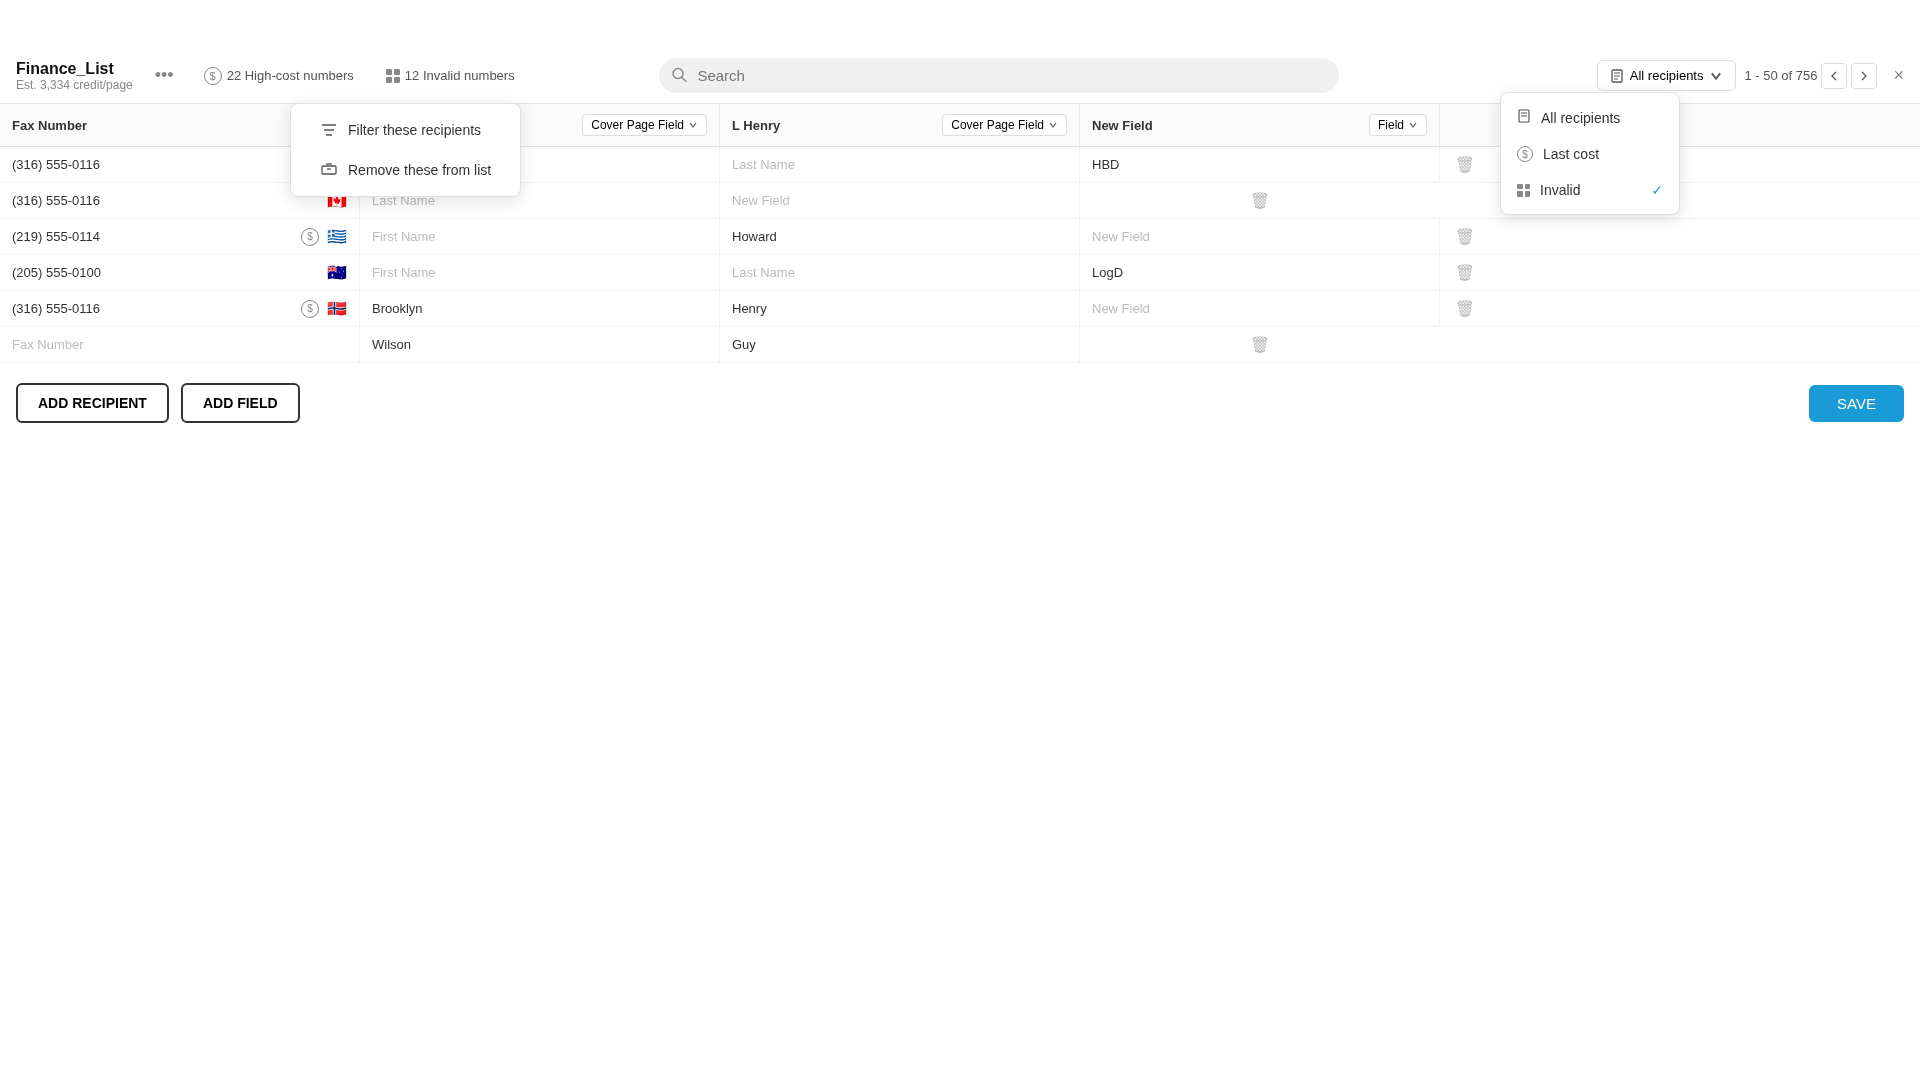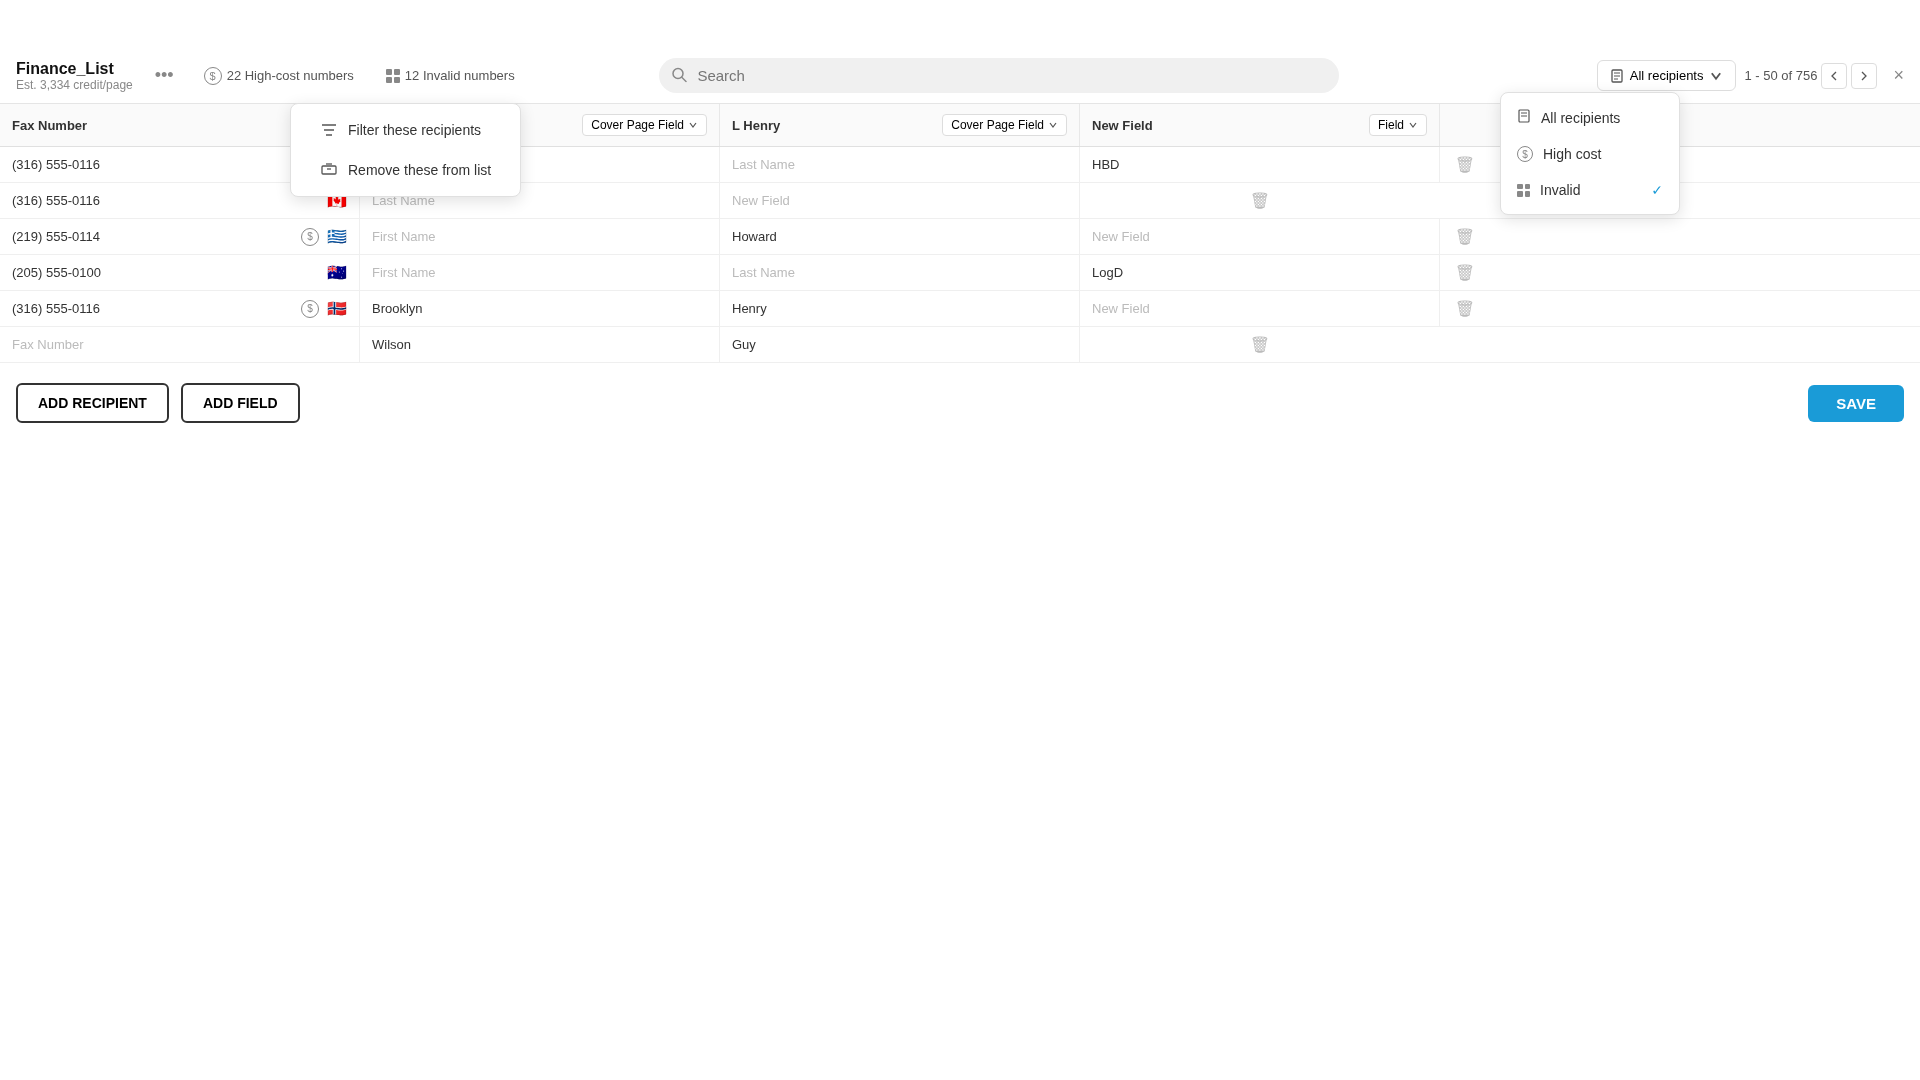--- a/index.html
+++ b/index.html
@@ -48,21 +48,21 @@
 
     .delete-btn { background: none; border: none; cursor: pointer; color: #bbb; font-size: 16px; }
 
     
     .fax-input { border: none; background: transparent; font-size: 13px; color: #bbb; outline: none; width: 100%; }
     .fax-input::placeholder { color: #bbb; }
 
     
     .bottom-bar { display: flex; align-items: center; gap: 12px; padding: 20px 16px; }
     .add-btn { padding: 10px 20px; border: 2px solid #333; background: #fff; font-size: 14px; font-weight: 600; border-radius: 6px; cursor: pointer; }
-    .save-btn { margin-left: auto; padding: 10px 28px; background: #1a9bd7; color: #fff; border: none; font-size: 15px; font-weight: 700; border-radius: 6px; cursor: pointer; }
+    .save-btn { margin-left: auto; padding: 10px 28px; background: #1a9bd7; color: #fff; border: none; font-size: 15px; font-weight: 400; border-radius: 6px; cursor: pointer; }
 
     
     .context-menu { position: absolute; top: 55px; left: 290px; background: #fff; border: 1px solid #e0e0e0; border-radius: 8px; box-shadow: 0 4px 16px rgba(0,0,0,0.12); z-index: 100; min-width: 220px; padding: 6px 0; }
     .context-menu-item { display: flex; align-items: center; gap: 10px; padding: 11px 29px; cursor: pointer; font-size: 14px; color: #333; }
     .menu-icon { width: 18px; height: 18px; display: flex; align-items: center; justify-content: center; }
 
     
     .filter-dropdown { position: absolute; top: 44px; right: 240px; background: #fff; border: 1px solid #e0e0e0; border-radius: 8px; box-shadow: 0 4px 16px rgba(0,0,0,0.12); z-index: 100; min-width: 180px; padding: 6px 0; }
     .filter-dropdown-item { display: flex; align-items: center; gap: 10px; padding: 10px 16px; cursor: pointer; font-size: 14px; color: #333; }
     .check-icon { color: #1a9bd7; margin-left: auto; }
@@ -167,21 +167,21 @@
         <svg width="14" height="14" viewBox="0 0 14 14" fill="none">
           <rect x="2" y="1" width="10" height="12" rx="1" stroke="#555" stroke-width="1.2"></rect>
           <line x1="4" y1="4" x2="10" y2="4" stroke="#555" stroke-width="1"></line>
           <line x1="4" y1="7" x2="10" y2="7" stroke="#555" stroke-width="1"></line>
         </svg>
       </span>
       <span>All recipients</span>
     </div>
     <div class="filter-dropdown-item">
       <span style="width:16px;height:16px;border-radius:50%;border:1.5px solid #888;display:flex;align-items:center;justify-content:center;font-size:10px;color:#888;">$</span>
-      <span>High cost</span>
+      <span>Last cost</span>
     </div>
     <div class="filter-dropdown-item">
       <span style="display:grid;grid-template-columns:1fr 1fr;gap:2px;width:13px;height:13px;">
         <span style="background:#888;border-radius:1px;"></span>
         <span style="background:#888;border-radius:1px;"></span>
         <span style="background:#888;border-radius:1px;"></span>
         <span style="background:#888;border-radius:1px;"></span>
       </span>
       <span>Invalid</span>
       <span class="check-icon" style="color:#1a9bd7;margin-left:auto;">✓</span>

